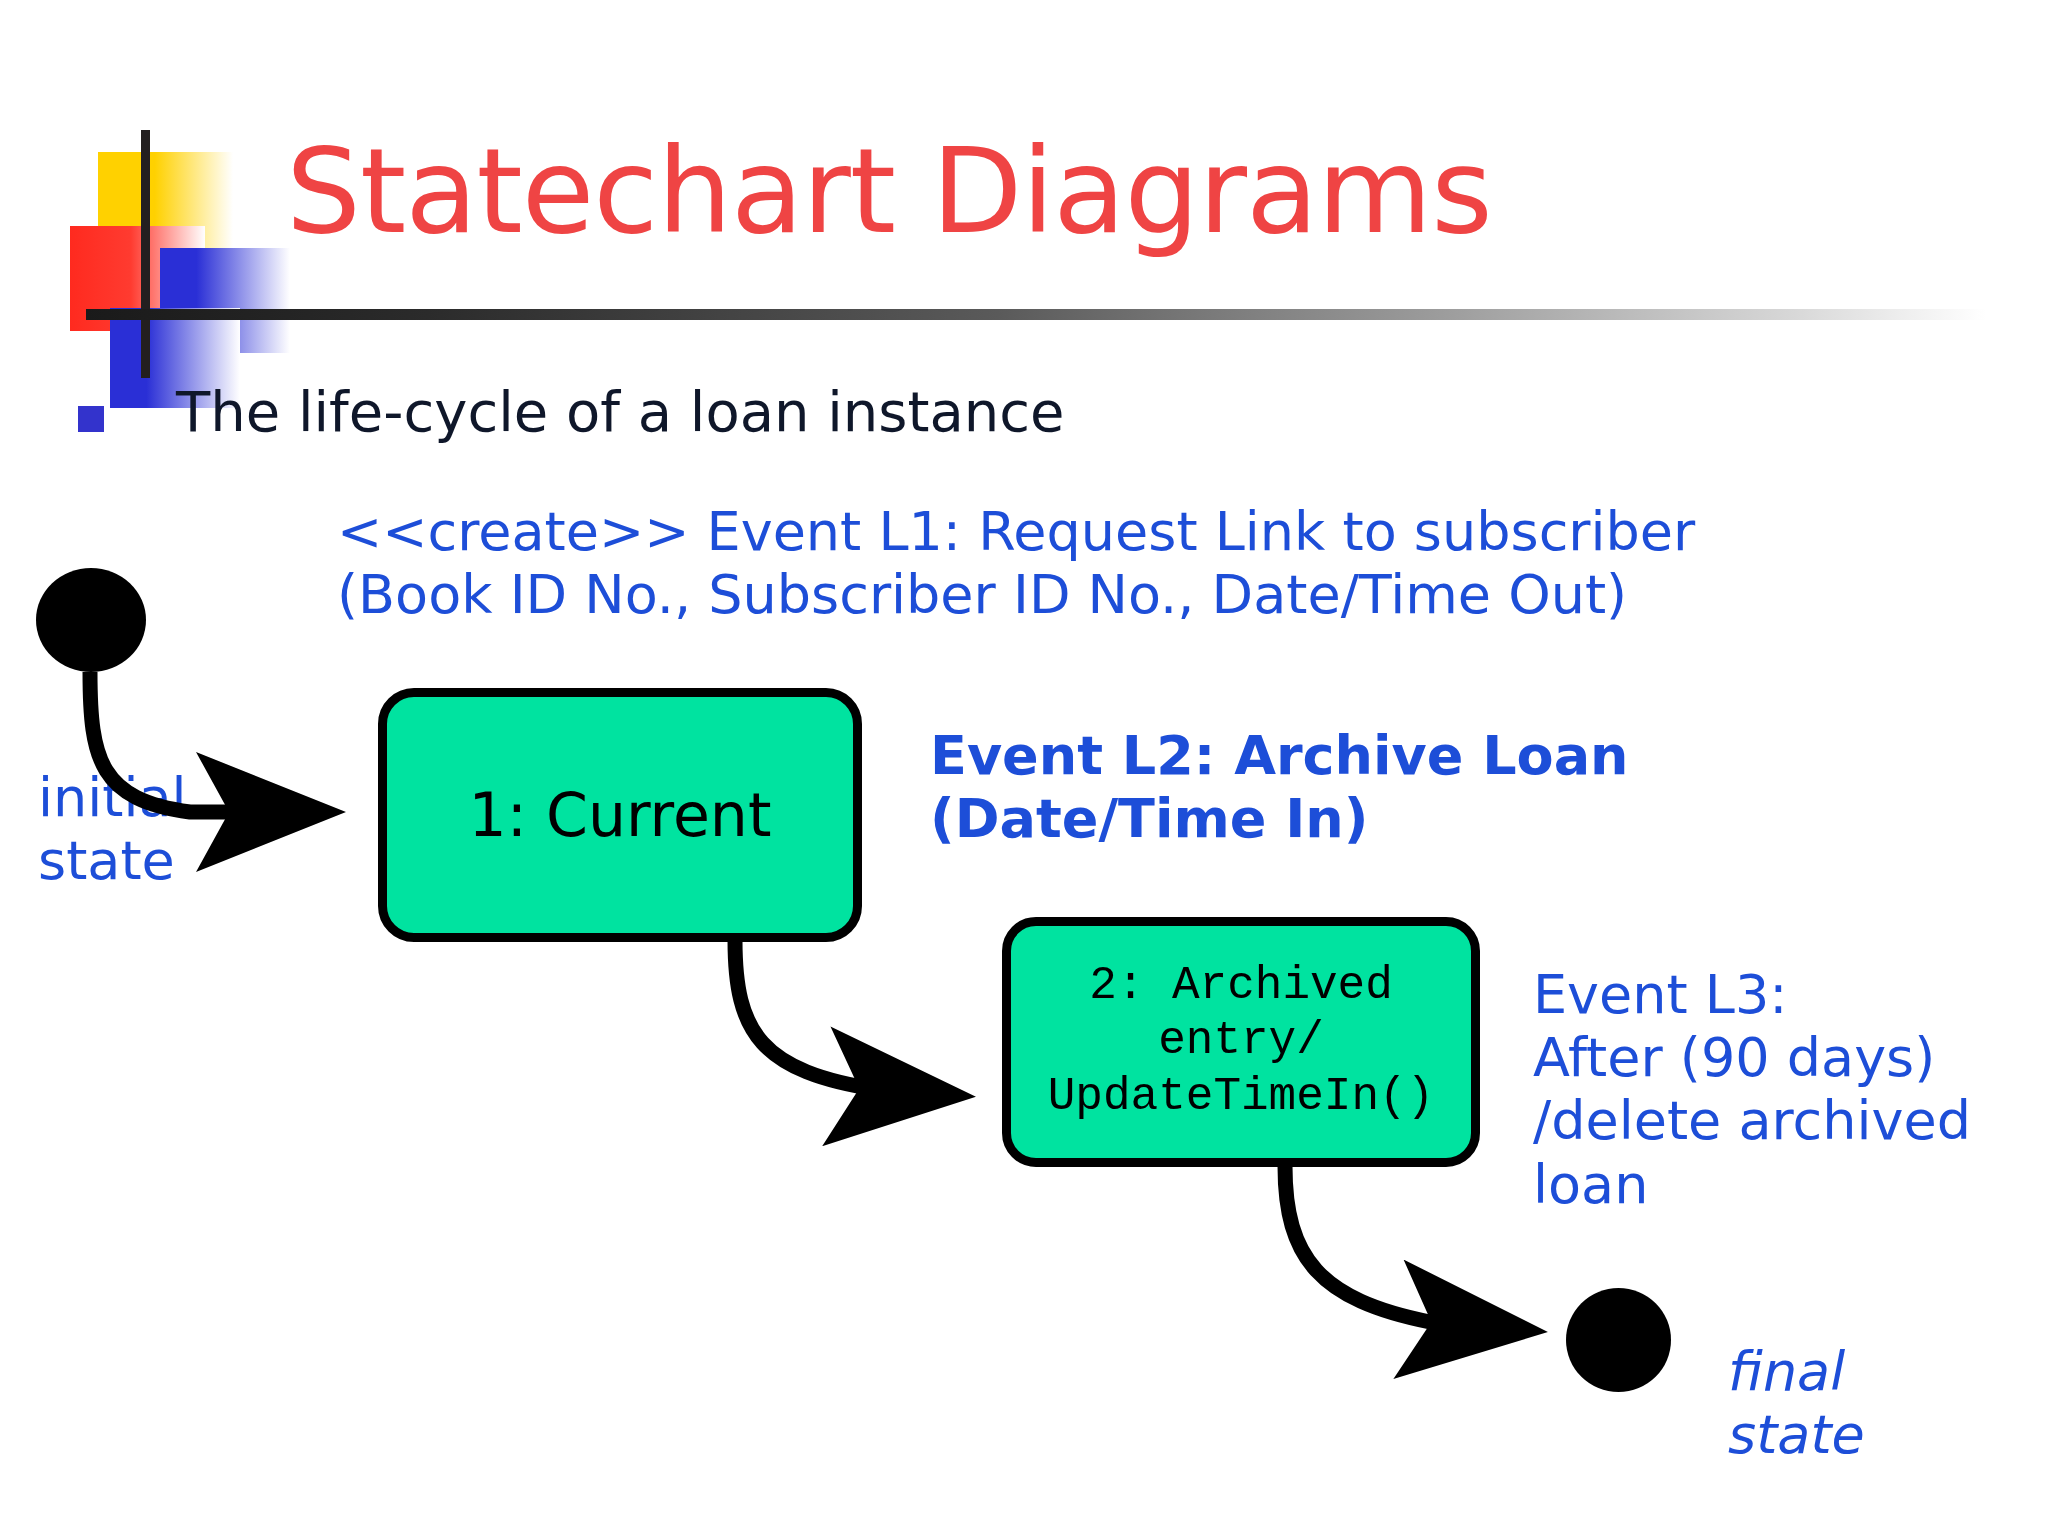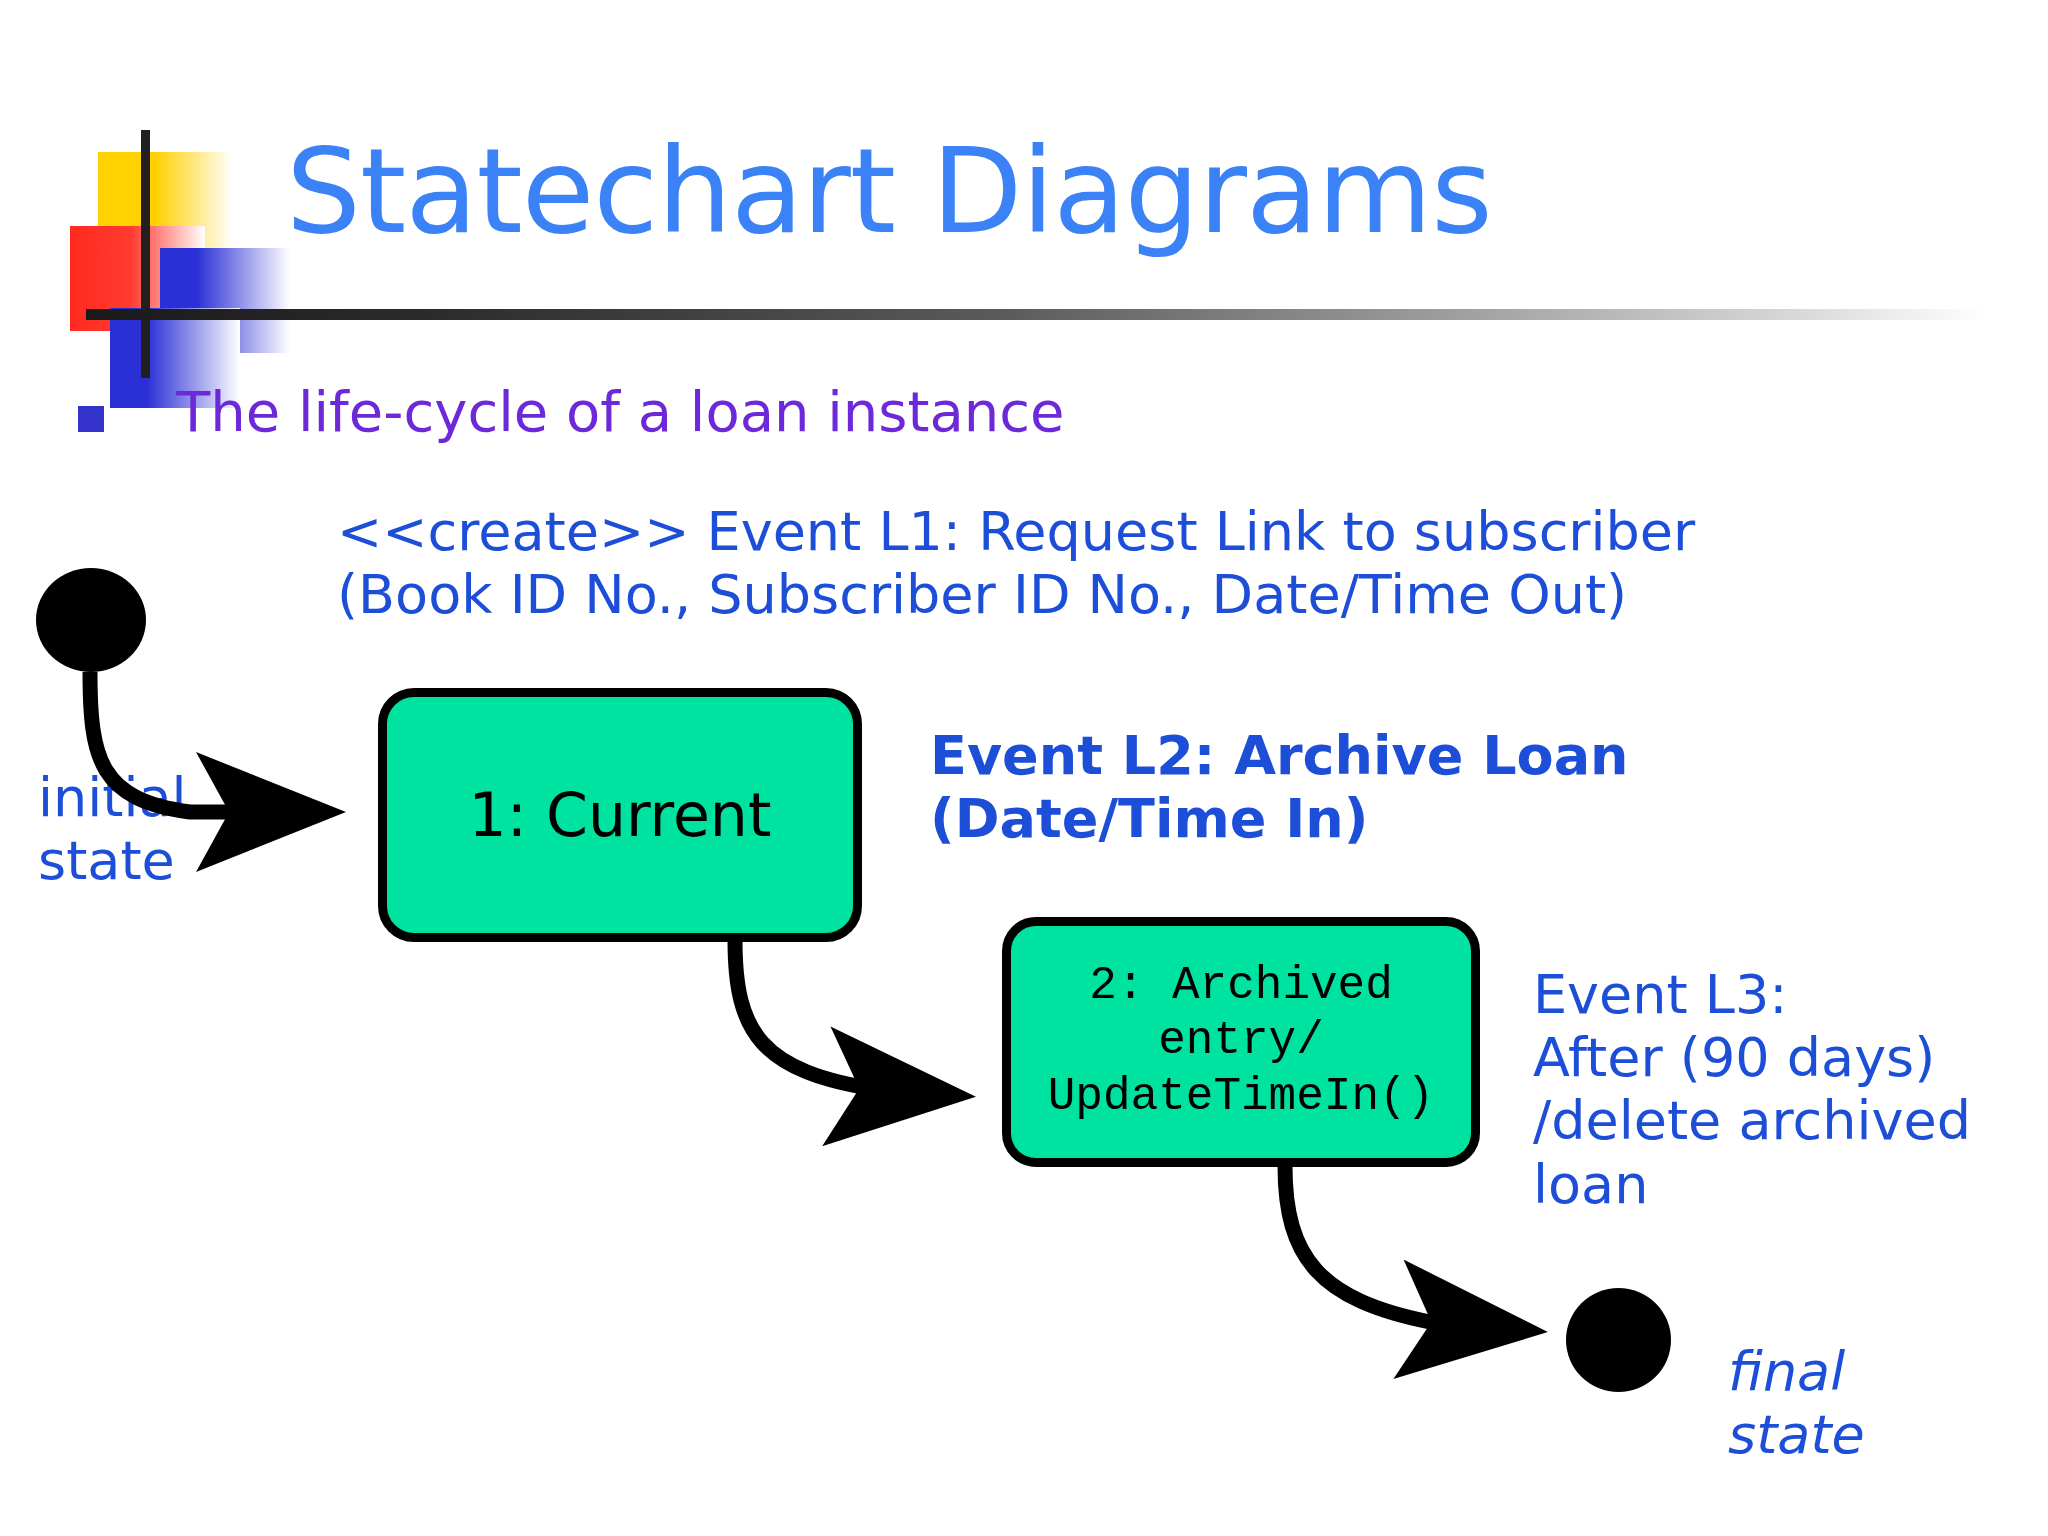--- a/index.html
+++ b/index.html
@@ -73,21 +73,21 @@
     width: 1900px;
     height: 11px;
     background: linear-gradient(to right, #1A1A1A 0%, #2B2B2B 18%, #5A5A5A 48%, #9E9E9E 72%, #D8D8D8 90%, #FFFFFF 100%);
   }
   #page-title {
     position: absolute;
     left: 286px;
     top: 130px;
     font-size: 118px;
     line-height: 1.05;
-    color: #3b82f6;
+    color: #ef4444;
     letter-spacing: -1px;
     white-space: nowrap;
   }
 
   
   #bullet-row {
     position: absolute;
     left: 78px;
     top: 380px;
     display: flex;
@@ -96,21 +96,21 @@
   #bullet-marker {
     width: 26px;
     height: 26px;
     background: #3333CC;
     margin-top: 26px;
     margin-right: 0px;
     flex: 0 0 auto;
   }
   #bullet-text {
     font-size: 56px;
-    color: #6d28d9;
+    color: #0f172a;
     margin-left: 72px;
     white-space: nowrap;
     line-height: 1.15;
   }
 
   
   .dtext {
     position: absolute;
     color: #1d4ed8;
     font-size: 54px;

